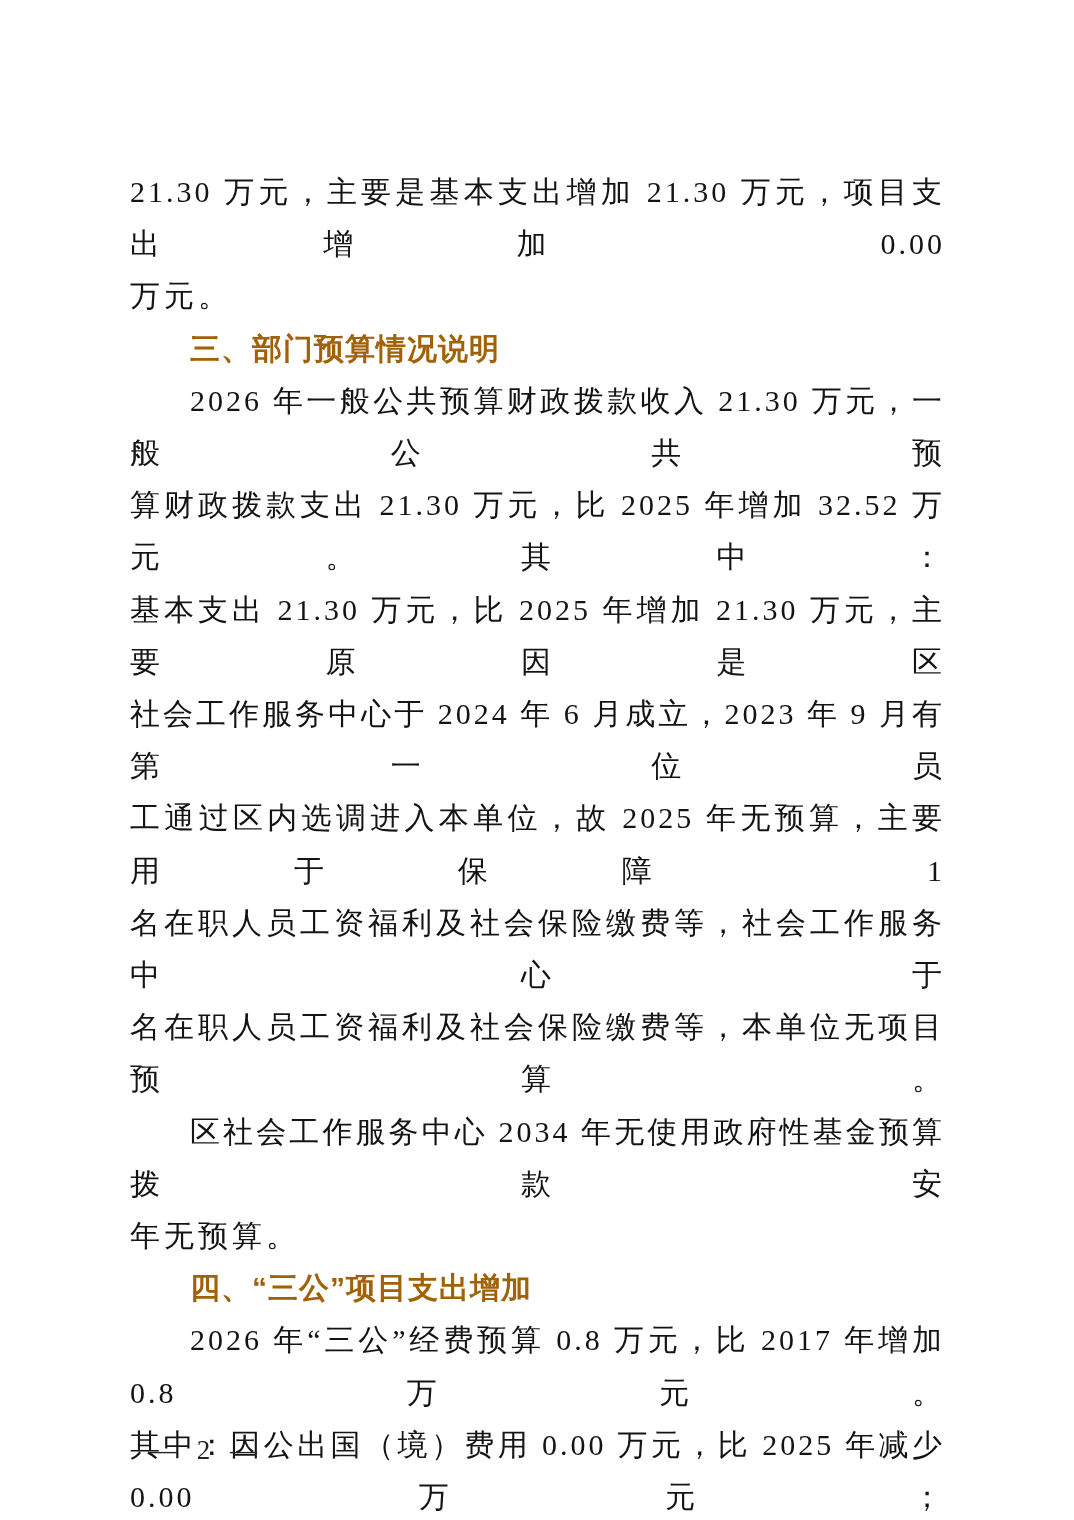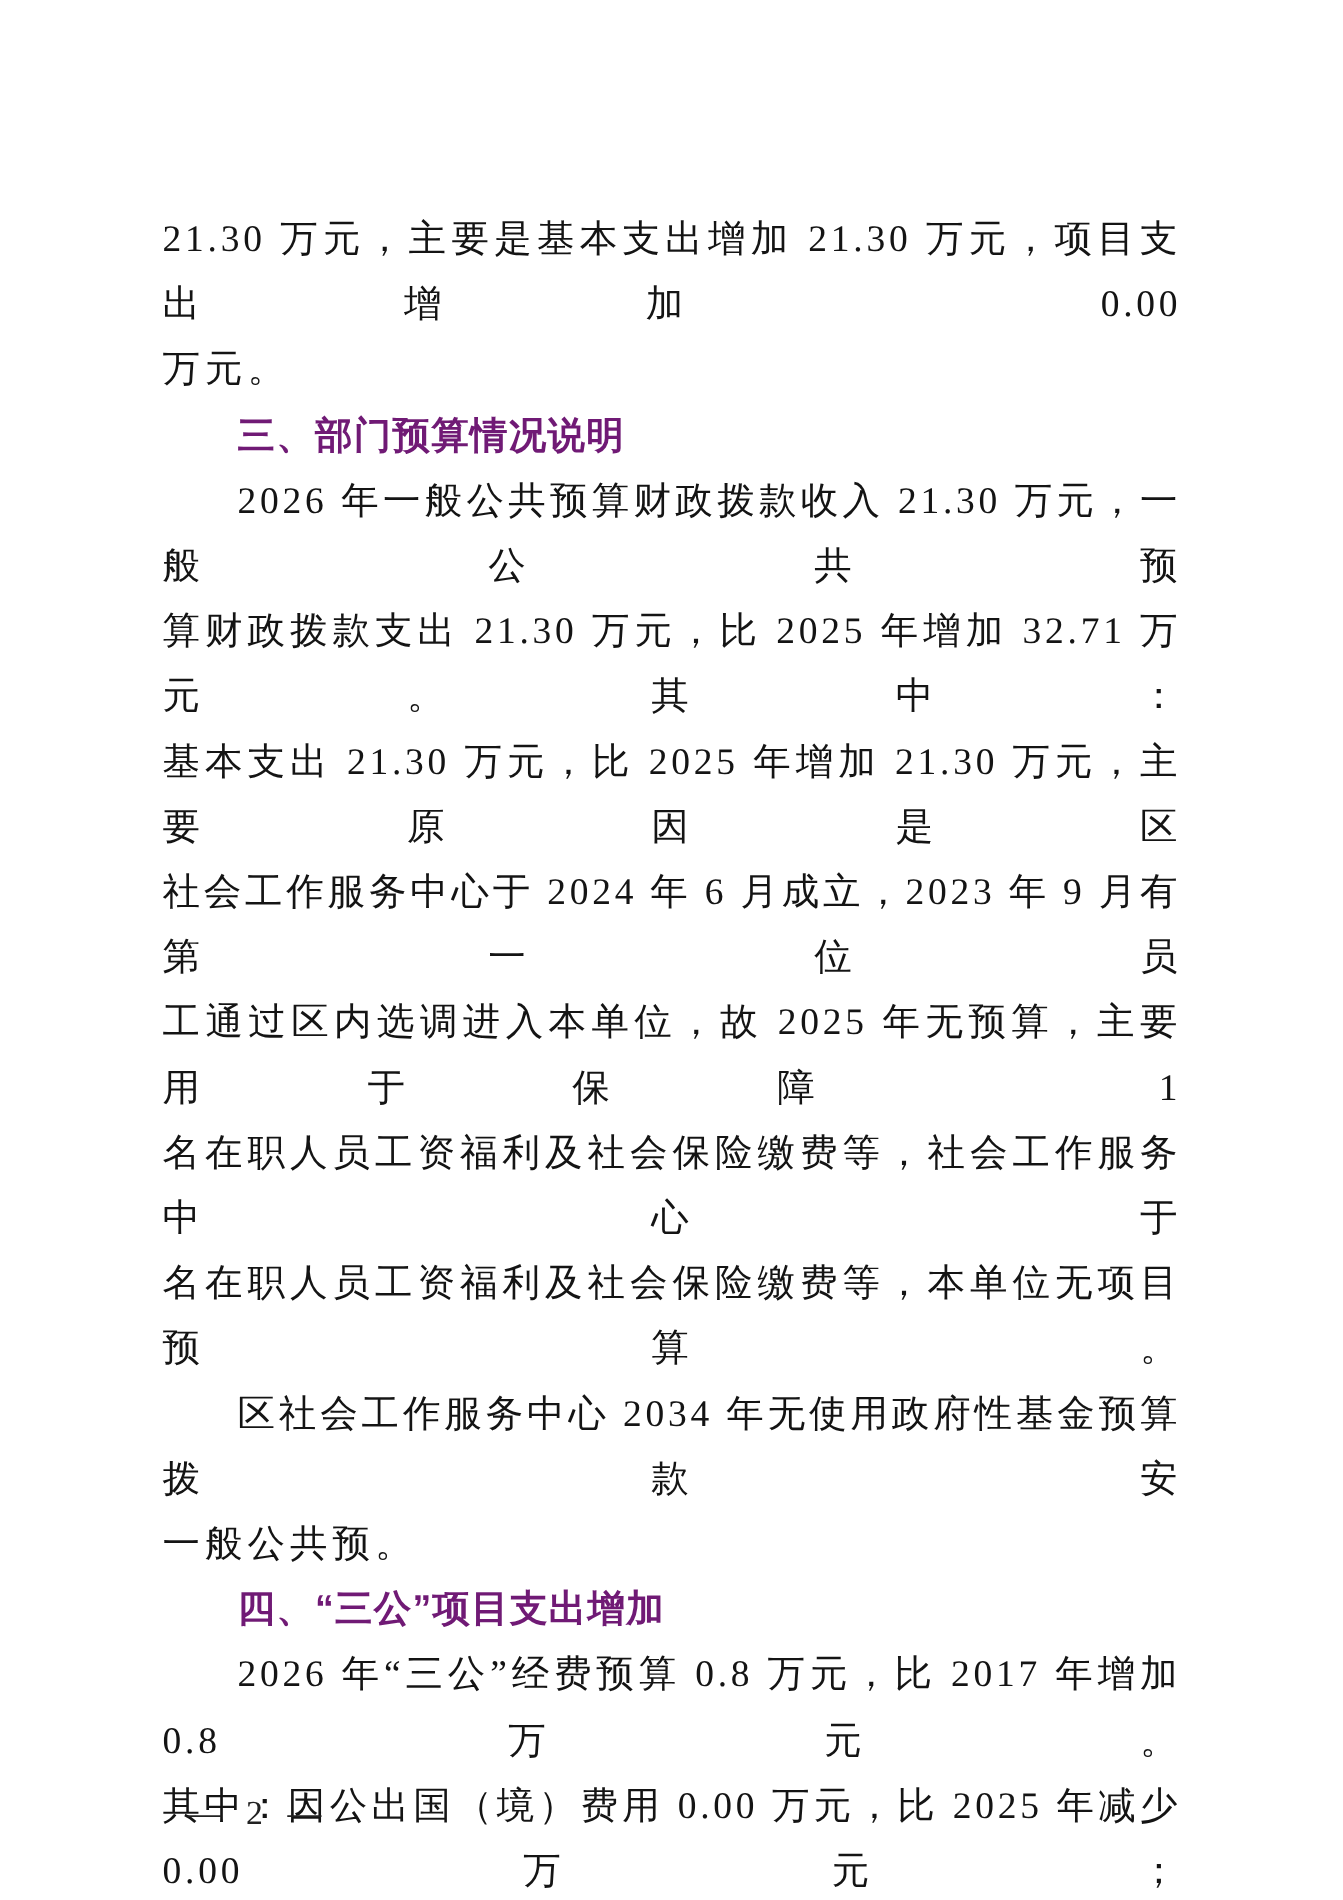--- a/index.html
+++ b/index.html
@@ -39,21 +39,21 @@
     text-align-last: justify;
     letter-spacing: 3px;
   }
   .indent {
     text-indent: 60px;
   }
   .heading {
     font-family: "Liberation Sans", "DejaVu Sans", sans-serif;
     font-weight: 700;
     letter-spacing: 1px;
-    color: #701a75;
+    color: #a16207;
   }
   .footer {
     position: absolute;
     left: 150px;
     top: 1406px;
     font-family: "Liberation Serif", "DejaVu Serif", serif;
     font-size: 27px;
     color: #222222;
     letter-spacing: 2px;
     word-spacing: 9px;
@@ -61,28 +61,28 @@
 </style>
 </head>
 <body>
 
 <div class="page">
   <main class="content">
     <p class="line j">21.30 万元，主要是基本支出增加 21.30 万元，项目支出增加 0.00</p>
     <p class="line">万元。</p>
     <p class="line heading indent">三、部门预算情况说明</p>
     <p class="line j indent">2026 年一般公共预算财政拨款收入 21.30 万元，一般公共预</p>
-    <p class="line j">算财政拨款支出 21.30 万元，比 2025 年增加 32.71 万元。其中：</p>
+    <p class="line j">算财政拨款支出 21.30 万元，比 2025 年增加 32.52 万元。其中：</p>
     <p class="line j">基本支出 21.30 万元，比 2025 年增加 21.30 万元，主要原因是区</p>
     <p class="line j">社会工作服务中心于 2024 年 6 月成立，2023 年 9 月有第一位员</p>
     <p class="line j">工通过区内选调进入本单位，故 2025 年无预算，主要用于保障 1</p>
     <p class="line j">名在职人员工资福利及社会保险缴费等，社会工作服务中心于</p>
     <p class="line j">名在职人员工资福利及社会保险缴费等，本单位无项目预算。</p>
     <p class="line j indent">区社会工作服务中心 2034 年无使用政府性基金预算拨款安</p>
-    <p class="line">一般公共预。</p>
+    <p class="line">年无预算。</p>
     <p class="line heading indent">四、“三公”项目支出增加</p>
     <p class="line j indent">2026 年“三公”经费预算 0.8 万元，比 2017 年增加 0.8 万元。</p>
     <p class="line j">其中：因公出国（境）费用 0.00 万元，比 2025 年减少 0.00 万元；</p>
 
   </main>
 
   <div class="footer">— 2 —</div>
 </div>
 
 </body></html>

